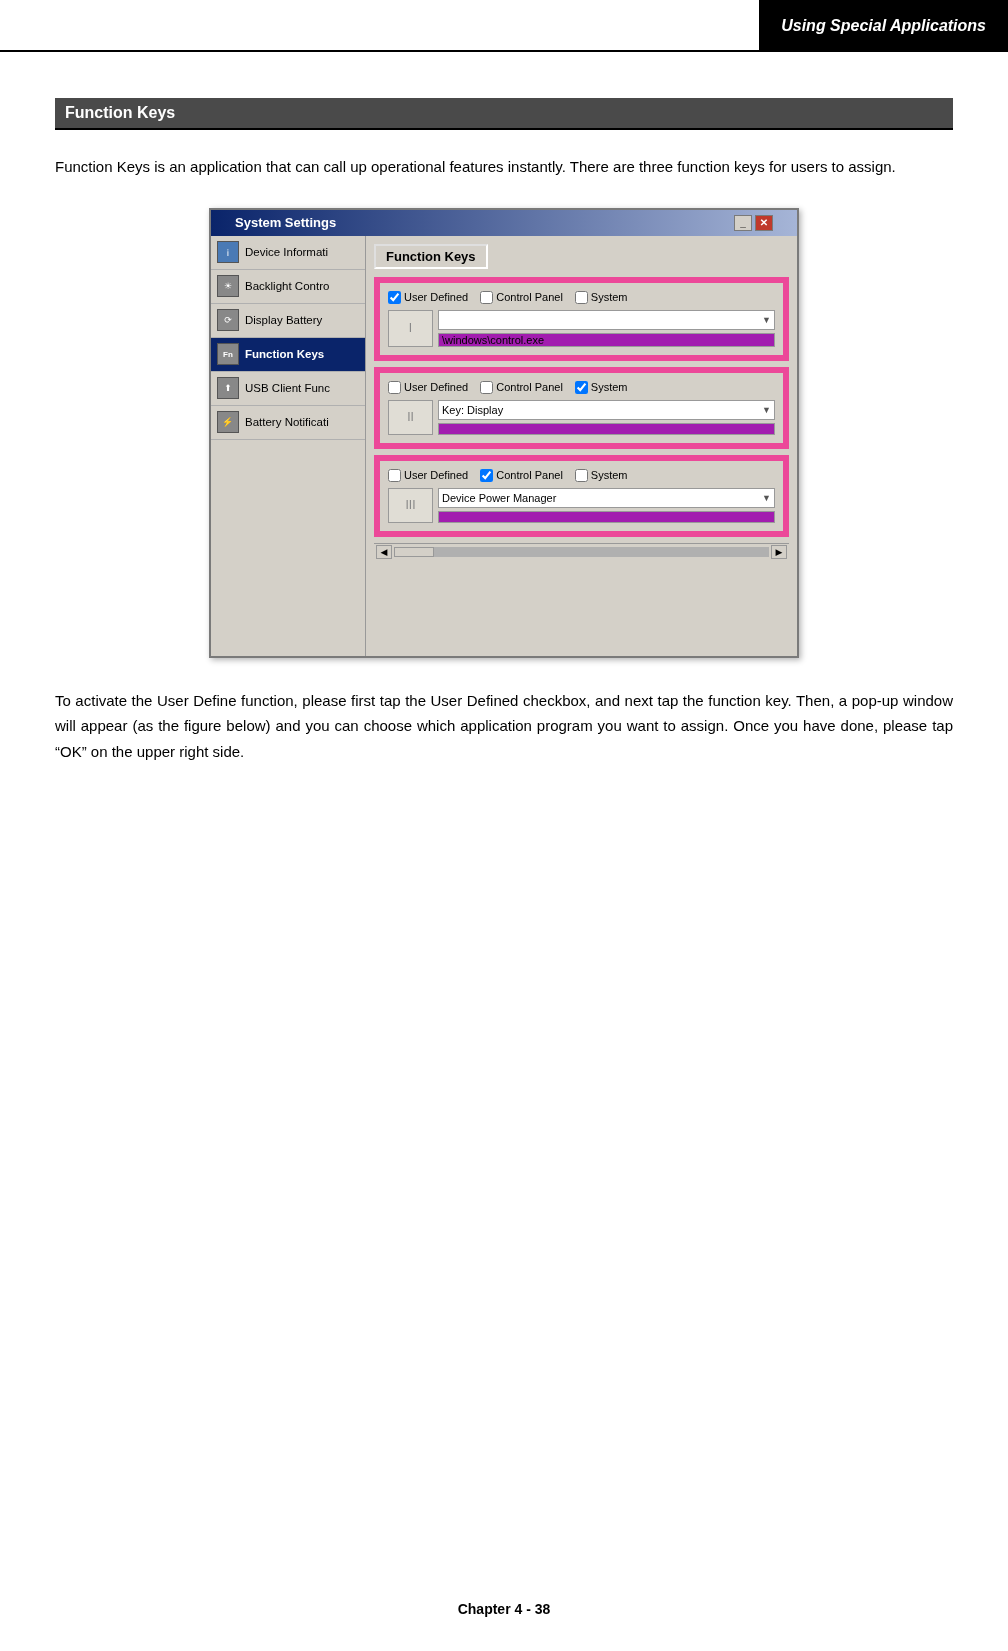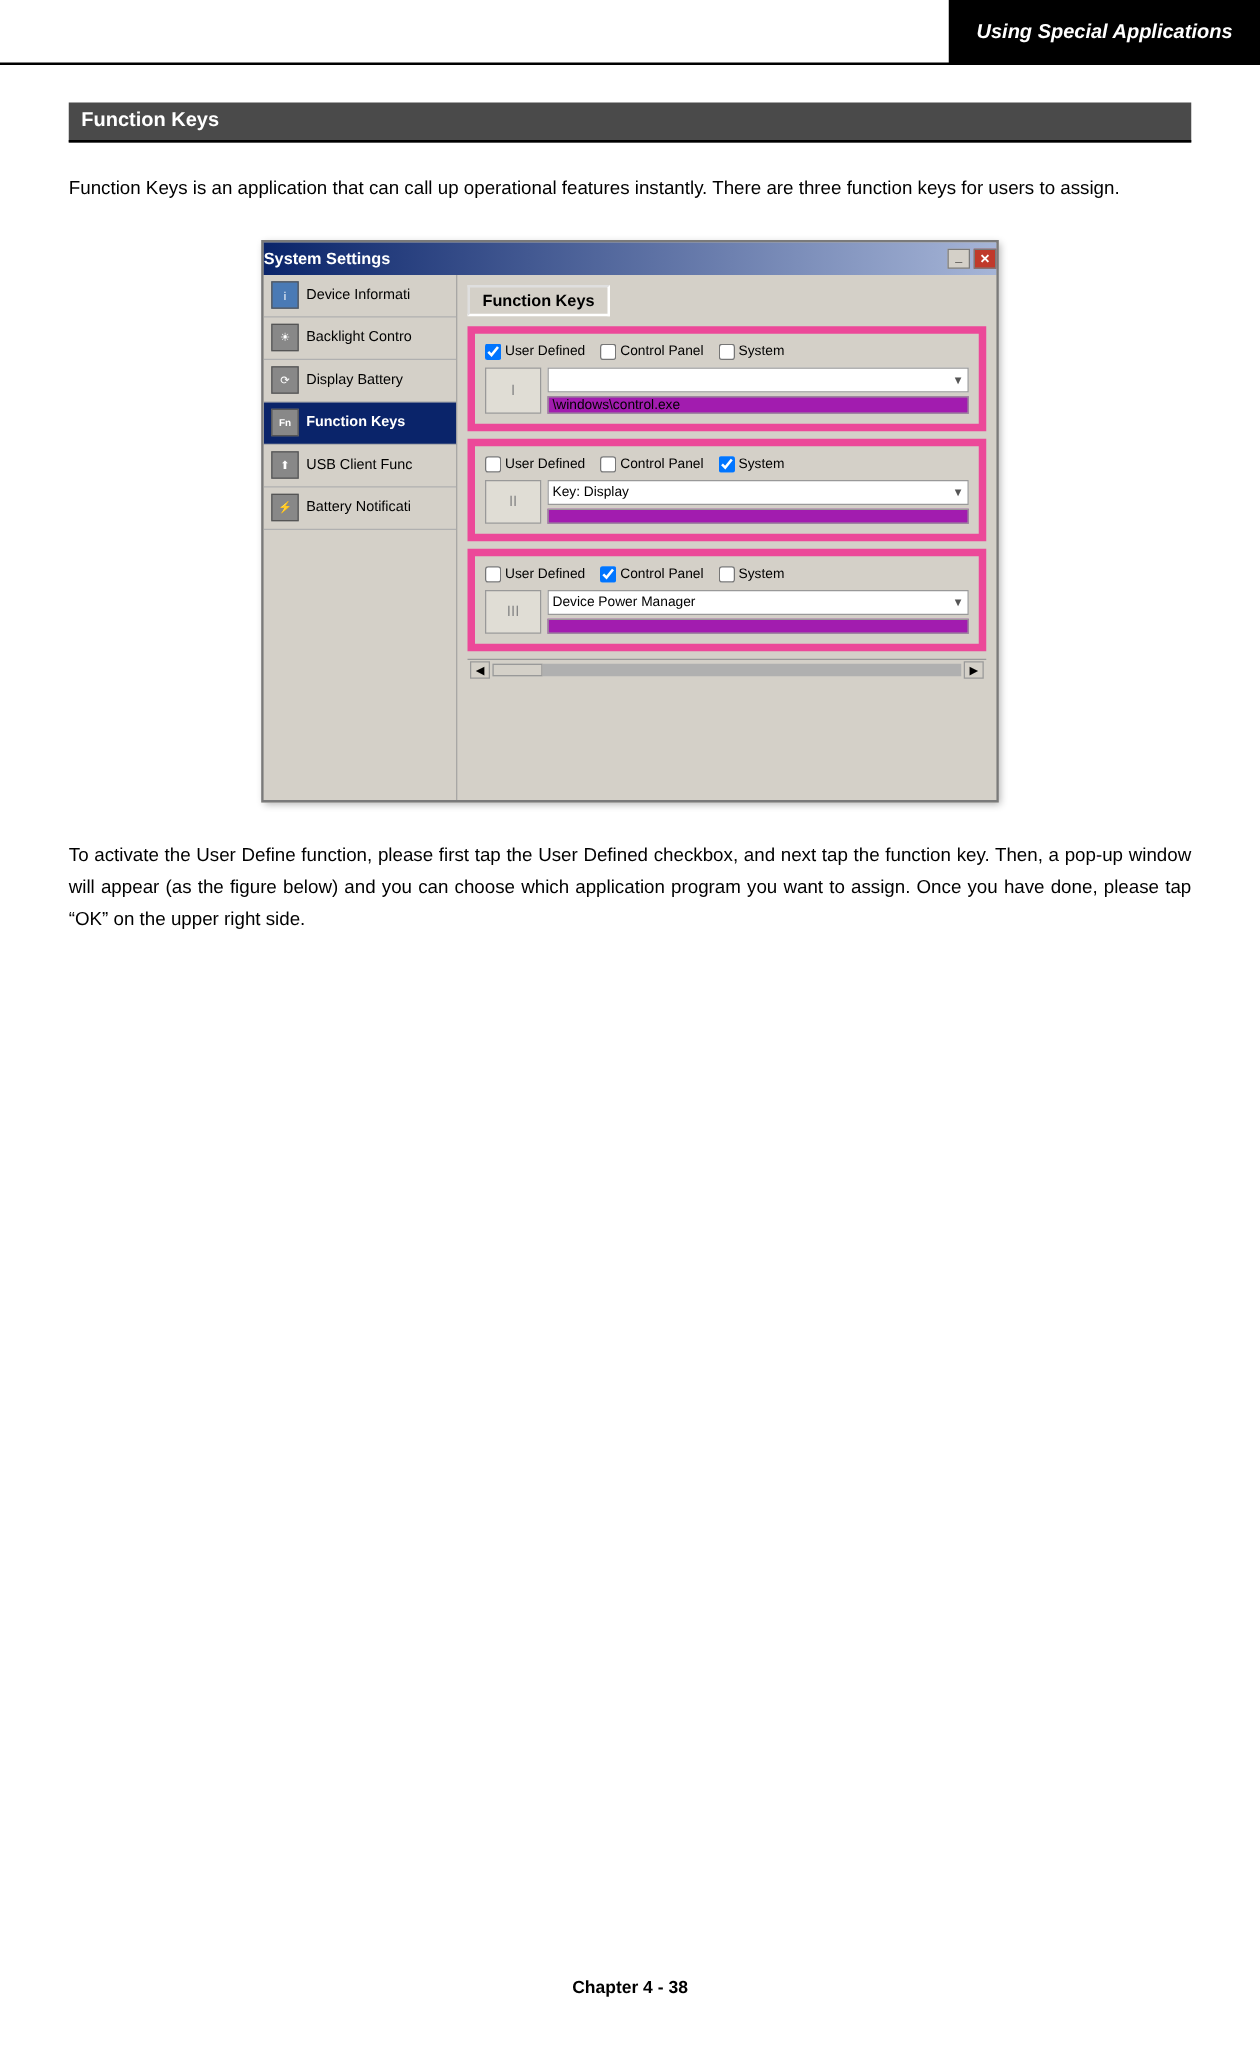--- a/index.html
+++ b/index.html
@@ -12,21 +12,21 @@
       font-size: 15px;
       color: #000;
       position: relative;
     }
 
     
     .header-bar {
       position: relative;
       border-bottom: 2px solid #000;
       height: 52px;
-      margin-bottom: 0;
+      margin-bottom: 16px;
     }
 
     .header-title-box {
       position: absolute;
       right: 0;
       top: 0;
       background: #000;
       color: #fff;
       font-style: italic;
       font-weight: bold;
@@ -73,21 +73,21 @@
       border: 2px solid #7a7a7a;
       background: #d4d0c8;
       box-shadow: 2px 2px 6px rgba(0,0,0,0.3);
     }
 
     .window-titlebar {
       background: linear-gradient(to right, #0a246a, #a6b5d7);
       color: #fff;
       font-weight: bold;
       font-size: 13px;
-      padding: 4px 0;
+      padding: 4px 24px;
       display: flex;
       align-items: center;
       justify-content: space-between;
       height: 26px;
     }
 
     .window-title-text {
       font-size: 13px;
       font-weight: bold;
     }
@@ -309,21 +309,21 @@
       left: 0;
     }
 
     
     .footer {
       text-align: center;
       font-weight: bold;
       font-size: 14px;
       padding: 20px 0;
       position: absolute;
-      bottom: 34px;
+      bottom: 14px;
       width: 100%;
     }
 
     .bottom-text {
       font-size: 15px;
       line-height: 1.7;
       text-align: justify;
       margin-top: 10px;
     }
   </style>

